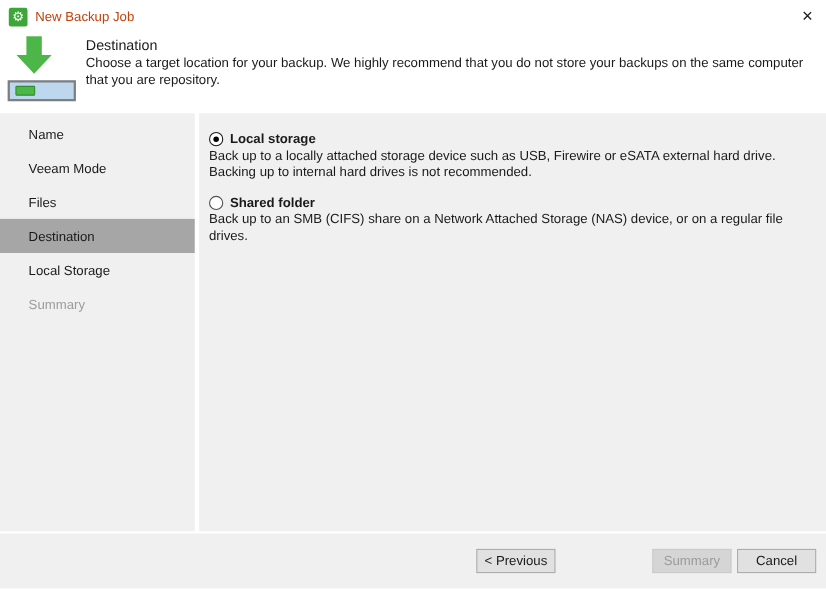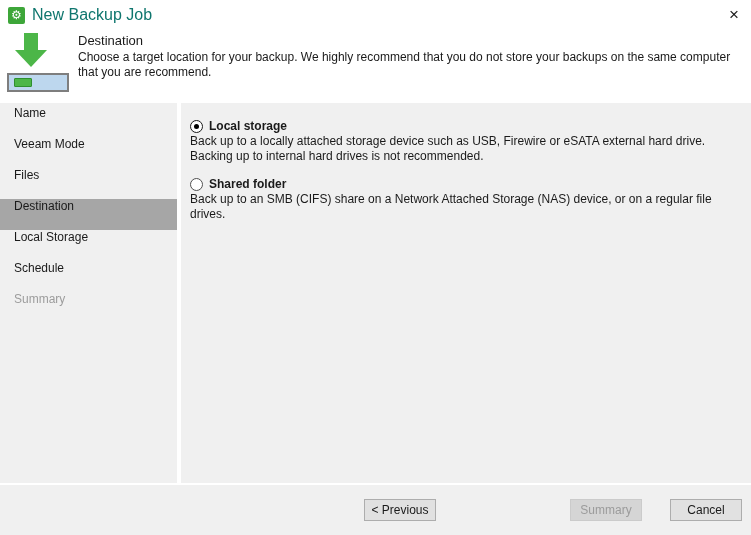--- a/index.html
+++ b/index.html
@@ -11,21 +11,21 @@
   }
   .window { position:relative; width:751px; height:535px; background:#ffffff; overflow:hidden; }
 
   
   .titlebar { height:30px; display:flex; align-items:center; padding-left:8px; background:#ffffff; }
   .app-icon {
     width:17px; height:17px; background:#3da639; border-radius:2px;
     color:#ffffff; display:flex; align-items:center; justify-content:center;
     font-size:12px; line-height:1; margin-right:7px;
   }
-  .title { font-size:16px; color:#0f766e; }
+  .title { font-size:12px; color:#c2410c; }
   .close-btn {
     margin-left:auto; width:34px; height:30px; display:flex; align-items:center;
     justify-content:center; font-size:17px; color:#1a1a1a; cursor:default;
   }
 
   
   .header { height:73px; display:flex; background:#ffffff; }
   .wizard-icon { width:78px; position:relative; flex:0 0 78px; }
   .arrow-stem { position:absolute; left:24px; top:3px; width:14px; height:17px; background:#4cb648; }
   .arrow-head { position:absolute; left:15px; top:20px; width:0; height:0;
@@ -36,41 +36,41 @@
   .drive-led { position:absolute; left:5px; top:3px; width:16px; height:7px;
     background:#4cb648; border:1px solid #2f8f2f; border-radius:1px; }
   .header-text { padding-top:3px; }
   .step-title { font-size:13px; line-height:15px; margin-bottom:2px; }
   .step-desc { line-height:15px; }
 
   
   .body { display:flex; height:380px; background:#ffffff; }
   .sidebar { flex:0 0 177px; width:177px; background:#f0f0f0; padding-top:3px;
     box-sizing:border-box; margin-right:4px; }
-  .side-item { height:31px; display:flex; padding-left:14px; }
+  .side-item { height:31px; display:flex; align-items:center; padding-left:26px; }
   .side-item.active { background:#a6a6a6; }
   .side-item.disabled { color:#9c9c9c; }
 
   .content { flex:1; background:#f0f0f0; padding:16px 12px 0 9px; box-sizing:border-box; }
   .option { margin-bottom:13px; }
   .option-head { display:flex; align-items:flex-start; }
   .radio { width:13px; height:13px; border:1px solid #505050; border-radius:50%;
     background:#ffffff; box-sizing:border-box; position:relative; margin-top:1px; flex:0 0 13px; }
   .option.selected .radio { border-color:#1a1a1a; }
   .radio-dot { display:none; position:absolute; left:3px; top:3px; width:5px; height:5px;
     border-radius:50%; background:#000000; }
   .option.selected .radio-dot { display:block; }
   .option-label { font-weight:bold; margin-left:6px; line-height:15px; }
   .option-desc { line-height:15px; }
 
   
   .divider-h { height:2px; background:#ffffff; }
   .footer { height:50px; background:#f0f0f0; box-sizing:border-box;
     display:flex; justify-content:flex-end; align-items:flex-start;
-    padding:14px 9px 0 0; gap:28px; }
+    padding:14px 9px 0 0; gap:5px; }
   .btn { width:72px; height:22px; background:#e1e1e1; border:1px solid #adadad;
     display:flex; align-items:center; justify-content:center; box-sizing:border-box;
     font-family:"Liberation Sans", sans-serif; font-size:12px; color:#1a1a1a; cursor:default; }
   .btn.default { border:2px solid #0078d7; margin-left:6px;margin-top:36px; }
   .btn.disabled { background:#d5d5d5; border-color:#cbcbcb; color:#9b9b9b; }
 </style>
 </head>
 <body>
 
 <div class="window">
@@ -85,44 +85,41 @@
     <div class="wizard-icon">
       <div class="arrow-stem"></div>
       <div class="arrow-head"></div>
       <div class="drive-box">
         <div class="drive-led"></div>
       </div>
     </div>
     <div class="header-text">
       <div class="step-title">Destination</div>
       <div class="step-desc">Choose a target location for your backup. We highly recommend that you do not store your backups on the same computer</div>
-      <div class="step-desc">that you are recommend.</div>
+      <div class="step-desc">that you are repository.</div>
     </div>
   </div>
 
   <div class="body">
 
     <div class="sidebar">
       <div class="side-item">
         <span>Name</span>
       </div>
       <div class="side-item">
         <span>Veeam Mode</span>
       </div>
       <div class="side-item">
         <span>Files</span>
       </div>
       <div class="side-item active">
         <span>Destination</span>
       </div>
       <div class="side-item">
         <span>Local Storage</span>
-      </div>
-      <div class="side-item">
-        <span>Schedule</span>
       </div>
       <div class="side-item disabled">
         <span>Summary</span>
       </div>
     </div>
 
     <div class="content">
 
       <div class="option selected">
         <div class="option-head">

